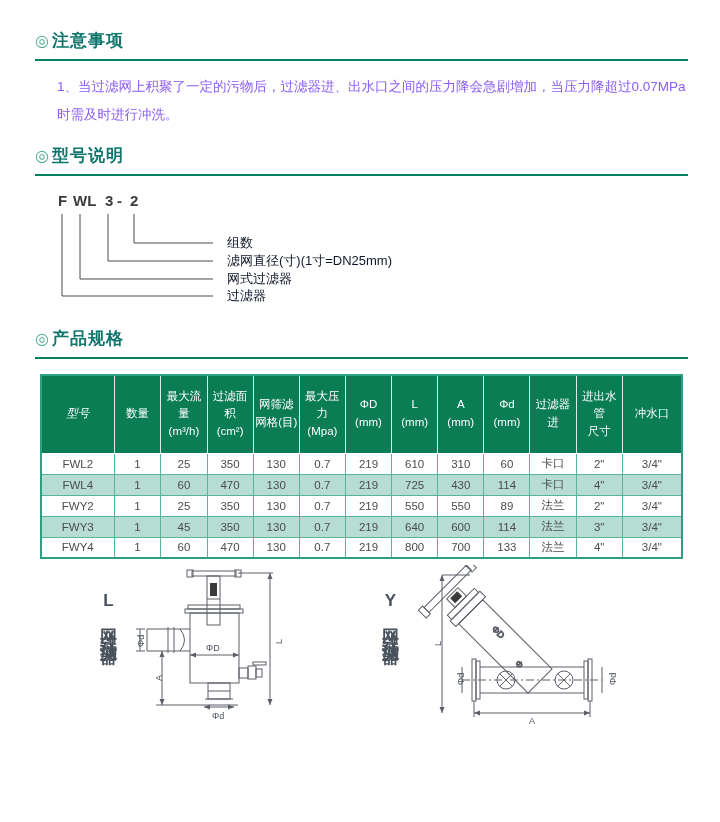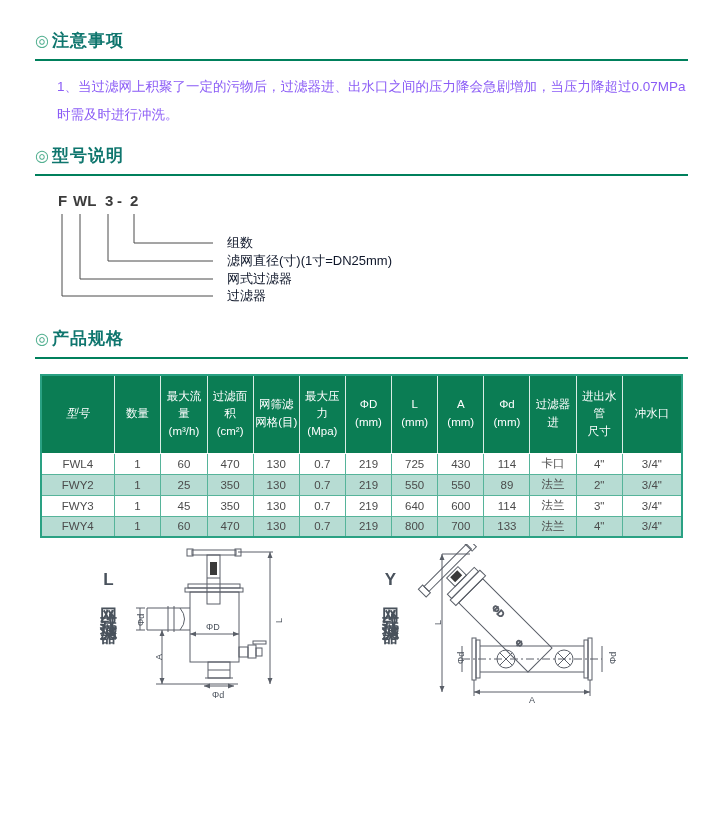--- a/index.html
+++ b/index.html
@@ -139,20 +139,35 @@
             <th>Φd
 (mm)</th>
             <th>过滤器进</th>
             <th>进出水管
 尺寸</th>
             <th>冲水口</th>
           </tr>
         </thead>
         <tbody>
             <tr>
+              <td>FWL2</td>
+              <td>1</td>
+              <td>25</td>
+              <td>350</td>
+              <td>130</td>
+              <td>0.7</td>
+              <td>219</td>
+              <td>610</td>
+              <td>310</td>
+              <td>60</td>
+              <td>卡口</td>
+              <td>2"</td>
+              <td>3/4"</td>
+            </tr>
+            <tr>
               <td>FWL4</td>
               <td>1</td>
               <td>60</td>
               <td>470</td>
               <td>130</td>
               <td>0.7</td>
               <td>219</td>
               <td>725</td>
               <td>430</td>
               <td>114</td>

